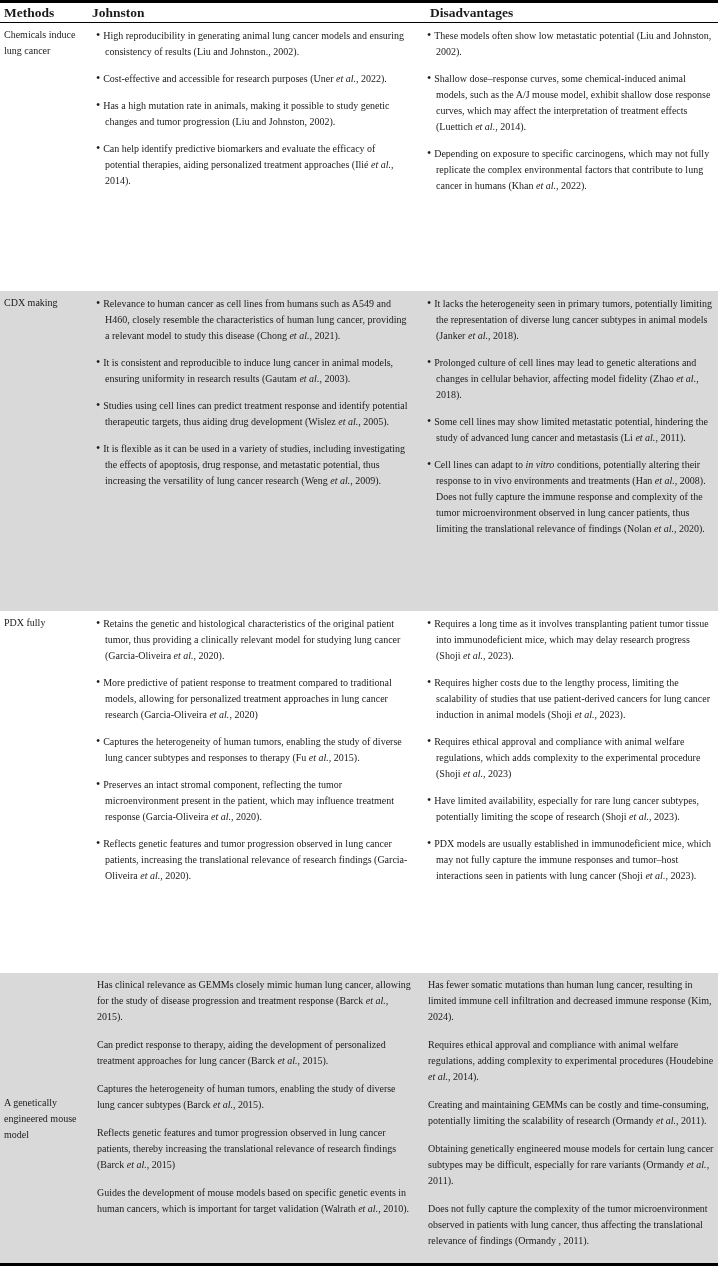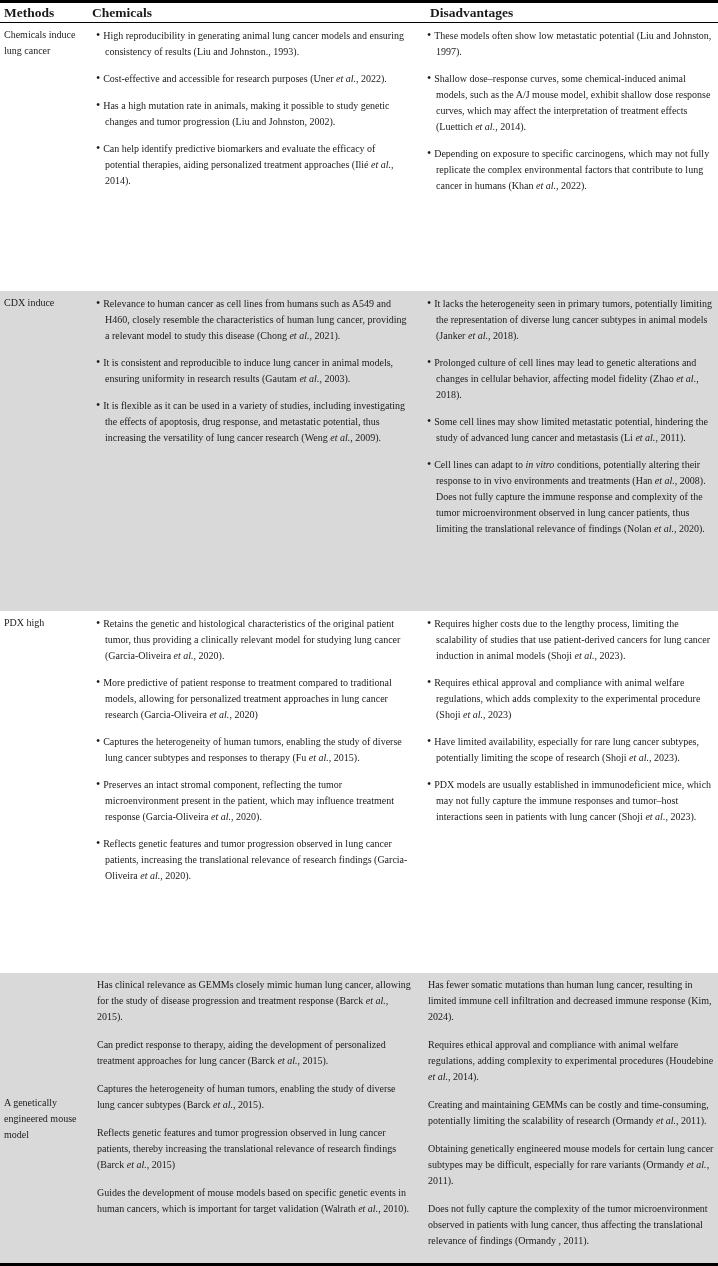--- a/index.html
+++ b/index.html
@@ -86,62 +86,64 @@
   .row:last-child .item{margin-bottom:12px;}
   .item:last-child{margin-bottom:0;}
   .item i{font-style:italic;text-align:center;}
 </style>
 </head>
 <body>
 
 <div class="paper">
   <div class="hdr-row">
     <div class="hcell h-methods">Methods</div>
-    <div class="hcell h-adv">Chemicals</div>
+    <div class="hcell h-adv">Johnston</div>
     <div class="hcell h-dis">Disadvantages</div>
   </div>
   <div class="rows">
       <div class="row">
         <div class="cell method"><span>Chemicals induce lung cancer</span></div>
         <div class="cell adv">
-          <div class="item bullet">High reproducibility in generating animal lung cancer models and ensuring consistency of results (Liu and Johnston., 1993).</div>
+          <div class="item bullet">High reproducibility in generating animal lung cancer models and ensuring consistency of results (Liu and Johnston., 2002).</div>
           <div class="item bullet">Cost-effective and accessible for research purposes (Uner <i>et al.</i>, 2022).</div>
           <div class="item bullet">Has a high mutation rate in animals, making it possible to study genetic changes and tumor progression (Liu and Johnston, 2002).</div>
           <div class="item bullet">Can help identify predictive biomarkers and evaluate the efficacy of potential therapies, aiding personalized treatment approaches (Ilié <i>et al.</i>, 2014).</div>
         </div>
         <div class="cell dis">
-          <div class="item bullet">These models often show low metastatic potential (Liu and Johnston, 1997).</div>
+          <div class="item bullet">These models often show low metastatic potential (Liu and Johnston, 2002).</div>
           <div class="item bullet">Shallow dose–response curves, some chemical-induced animal models, such as the A/J mouse model, exhibit shallow dose response curves, which may affect the interpretation of treatment effects (Luettich <i>et al.</i>, 2014).</div>
           <div class="item bullet">Depending on exposure to specific carcinogens, which may not fully replicate the complex environmental factors that contribute to lung cancer in humans (Khan <i>et al.</i>, 2022).</div>
         </div>
       </div>
       <div class="row">
-        <div class="cell method"><span>CDX induce</span></div>
+        <div class="cell method"><span>CDX making</span></div>
         <div class="cell adv">
           <div class="item bullet">Relevance to human cancer as cell lines from humans such as A549 and H460, closely resemble the characteristics of human lung cancer, providing a relevant model to study this disease (Chong <i>et al.</i>, 2021).</div>
           <div class="item bullet">It is consistent and reproducible to induce lung cancer in animal models, ensuring uniformity in research results (Gautam <i>et al.</i>, 2003).</div>
+          <div class="item bullet">Studies using cell lines can predict treatment response and identify potential therapeutic targets, thus aiding drug development (Wislez <i>et al.</i>, 2005).</div>
           <div class="item bullet">It is flexible as it can be used in a variety of studies, including investigating the effects of apoptosis, drug response, and metastatic potential, thus increasing the versatility of lung cancer research (Weng <i>et al.</i>, 2009).</div>
         </div>
         <div class="cell dis">
           <div class="item bullet">It lacks the heterogeneity seen in primary tumors, potentially limiting the representation of diverse lung cancer subtypes in animal models (Janker <i>et al.</i>, 2018).</div>
           <div class="item bullet">Prolonged culture of cell lines may lead to genetic alterations and changes in cellular behavior, affecting model fidelity (Zhao <i>et al.</i>, 2018).</div>
           <div class="item bullet">Some cell lines may show limited metastatic potential, hindering the study of advanced lung cancer and metastasis (Li <i>et al.</i>, 2011).</div>
           <div class="item bullet">Cell lines can adapt to <i>in vitro</i> conditions, potentially altering their response to in vivo environments and treatments (Han <i>et al.</i>, 2008). Does not fully capture the immune response and complexity of the tumor microenvironment observed in lung cancer patients, thus limiting the translational relevance of findings (Nolan <i>et al.</i>, 2020).</div>
         </div>
       </div>
       <div class="row">
-        <div class="cell method"><span>PDX high</span></div>
+        <div class="cell method"><span>PDX fully</span></div>
         <div class="cell adv">
           <div class="item bullet">Retains the genetic and histological characteristics of the original patient tumor, thus providing a clinically relevant model for studying lung cancer (Garcia-Oliveira <i>et al.</i>, 2020).</div>
           <div class="item bullet">More predictive of patient response to treatment compared to traditional models, allowing for personalized treatment approaches in lung cancer research (Garcia-Oliveira <i>et al.</i>, 2020)</div>
           <div class="item bullet">Captures the heterogeneity of human tumors, enabling the study of diverse lung cancer subtypes and responses to therapy (Fu <i>et al.</i>, 2015).</div>
           <div class="item bullet">Preserves an intact stromal component, reflecting the tumor microenvironment present in the patient, which may influence treatment response (Garcia-Oliveira <i>et al.</i>, 2020).</div>
           <div class="item bullet">Reflects genetic features and tumor progression observed in lung cancer patients, increasing the translational relevance of research findings (Garcia-Oliveira <i>et al.</i>, 2020).</div>
         </div>
         <div class="cell dis">
+          <div class="item bullet">Requires a long time as it involves transplanting patient tumor tissue into immunodeficient mice, which may delay research progress (Shoji <i>et al.</i>, 2023).</div>
           <div class="item bullet">Requires higher costs due to the lengthy process, limiting the scalability of studies that use patient-derived cancers for lung cancer induction in animal models (Shoji <i>et al.</i>, 2023).</div>
           <div class="item bullet">Requires ethical approval and compliance with animal welfare regulations, which adds complexity to the experimental procedure (Shoji <i>et al.</i>, 2023)</div>
           <div class="item bullet">Have limited availability, especially for rare lung cancer subtypes, potentially limiting the scope of research (Shoji <i>et al.</i>, 2023).</div>
           <div class="item bullet">PDX models are usually established in immunodeficient mice, which may not fully capture the immune responses and tumor–host interactions seen in patients with lung cancer (Shoji <i>et al.</i>, 2023).</div>
         </div>
       </div>
       <div class="row">
         <div class="cell method">
           <span>A genetically engineered mouse model</span>
         </div>

